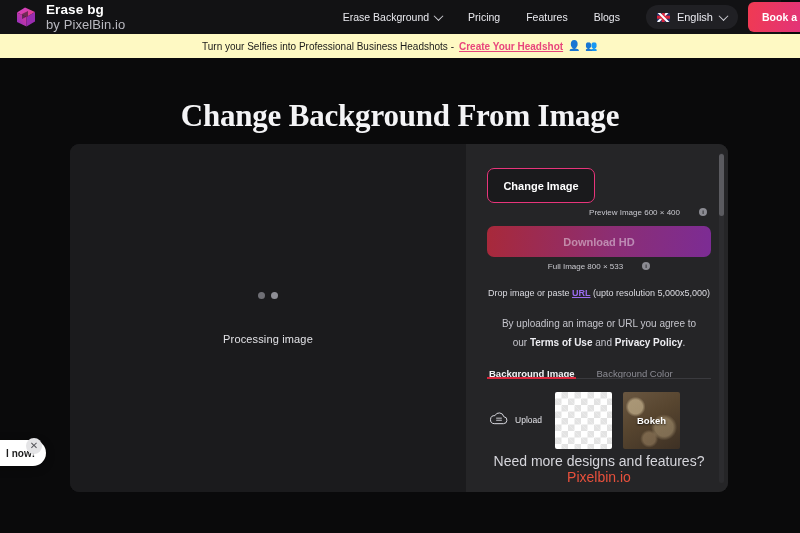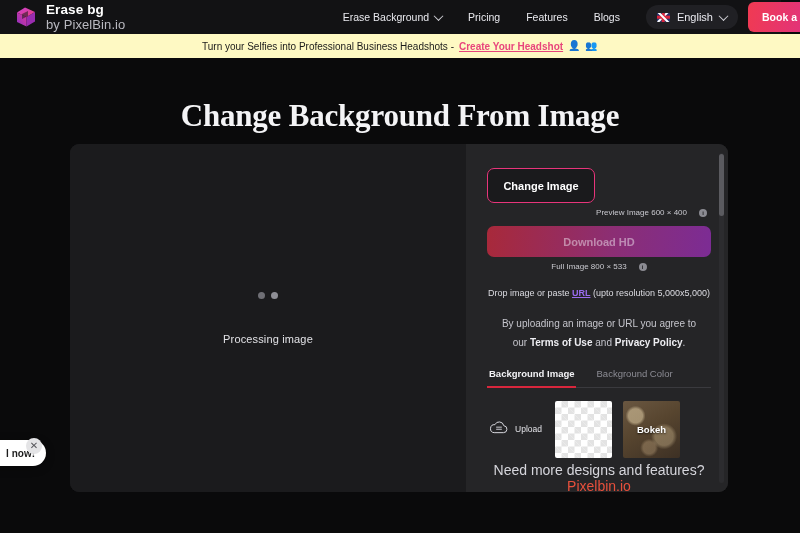--- a/index.html
+++ b/index.html
@@ -125,21 +125,21 @@
   .download-btn {
     width: 108px; height: 35px; border-radius: 7px; border: none;
     background: linear-gradient(95deg,#a8293a 0%, #8c2e73 55%, #7c2c94 100%);
     color: rgba(235,225,235,.52); font-size: 11px; font-weight: 700;
     display: flex; align-items: center; justify-content: center;
     cursor: pointer;
   }
   .caption {
     font-size: 8px; color: #c9c9cf; text-align: right;
     margin-top: 5px; margin-right: 4px;
-    display: flex; align-items: flex-end; justify-content: flex-end; gap: 12px;
+    display: flex; align-items: flex-start; justify-content: flex-end; gap: 19px;
   }
   .caption.center { justify-content: center; margin-right: 0; }
   .info-dot {
     width: 8px; height: 8px; border-radius: 50%;
     background: #8b8b92; color: #252527; font-size: 6px; font-weight: 700;
     display: inline-flex; align-items: center; justify-content: center;
     line-height: 1; flex: 0 0 auto;
   }
 
   .hd-btn {
@@ -156,21 +156,21 @@
     font-size: 9px; color: #dcdce2; line-height: 1.65;
   }
   .url-link { color: #9a6cf0; text-decoration: underline; font-weight: 700; cursor: pointer; }
   .terms-text {
     margin-top: 13px; text-align: center;
     font-size: 10px; color: #c5c5cc; line-height: 1.9; padding: 0 8px;
   }
   .terms-link { color: #eeeef2; font-weight: 700; cursor: pointer; }
 
   .tabs { margin-top: 16px; display: flex; gap: 22px; position: relative; padding-left: 2px; }
-  .tab { font-size: 9.5px; padding-bottom: 9px; cursor: pointer; white-space: nowrap; }
+  .tab { font-size: 9.5px; cursor: pointer; white-space: nowrap; }
   .tab.active { color: #f2f2f5; font-weight: 700; }
   .tab.inactive { color: #8c8c94; }
   .tabs-underline {
     position: absolute; left: 0; bottom: 0; height: 1px; width: 100%;
     background: #3a3a3e;
   }
   .tabs-active-bar {
     position: absolute; left: 0; bottom: 0; height: 2px; width: 89px;
     background: #d8263c;
   }

